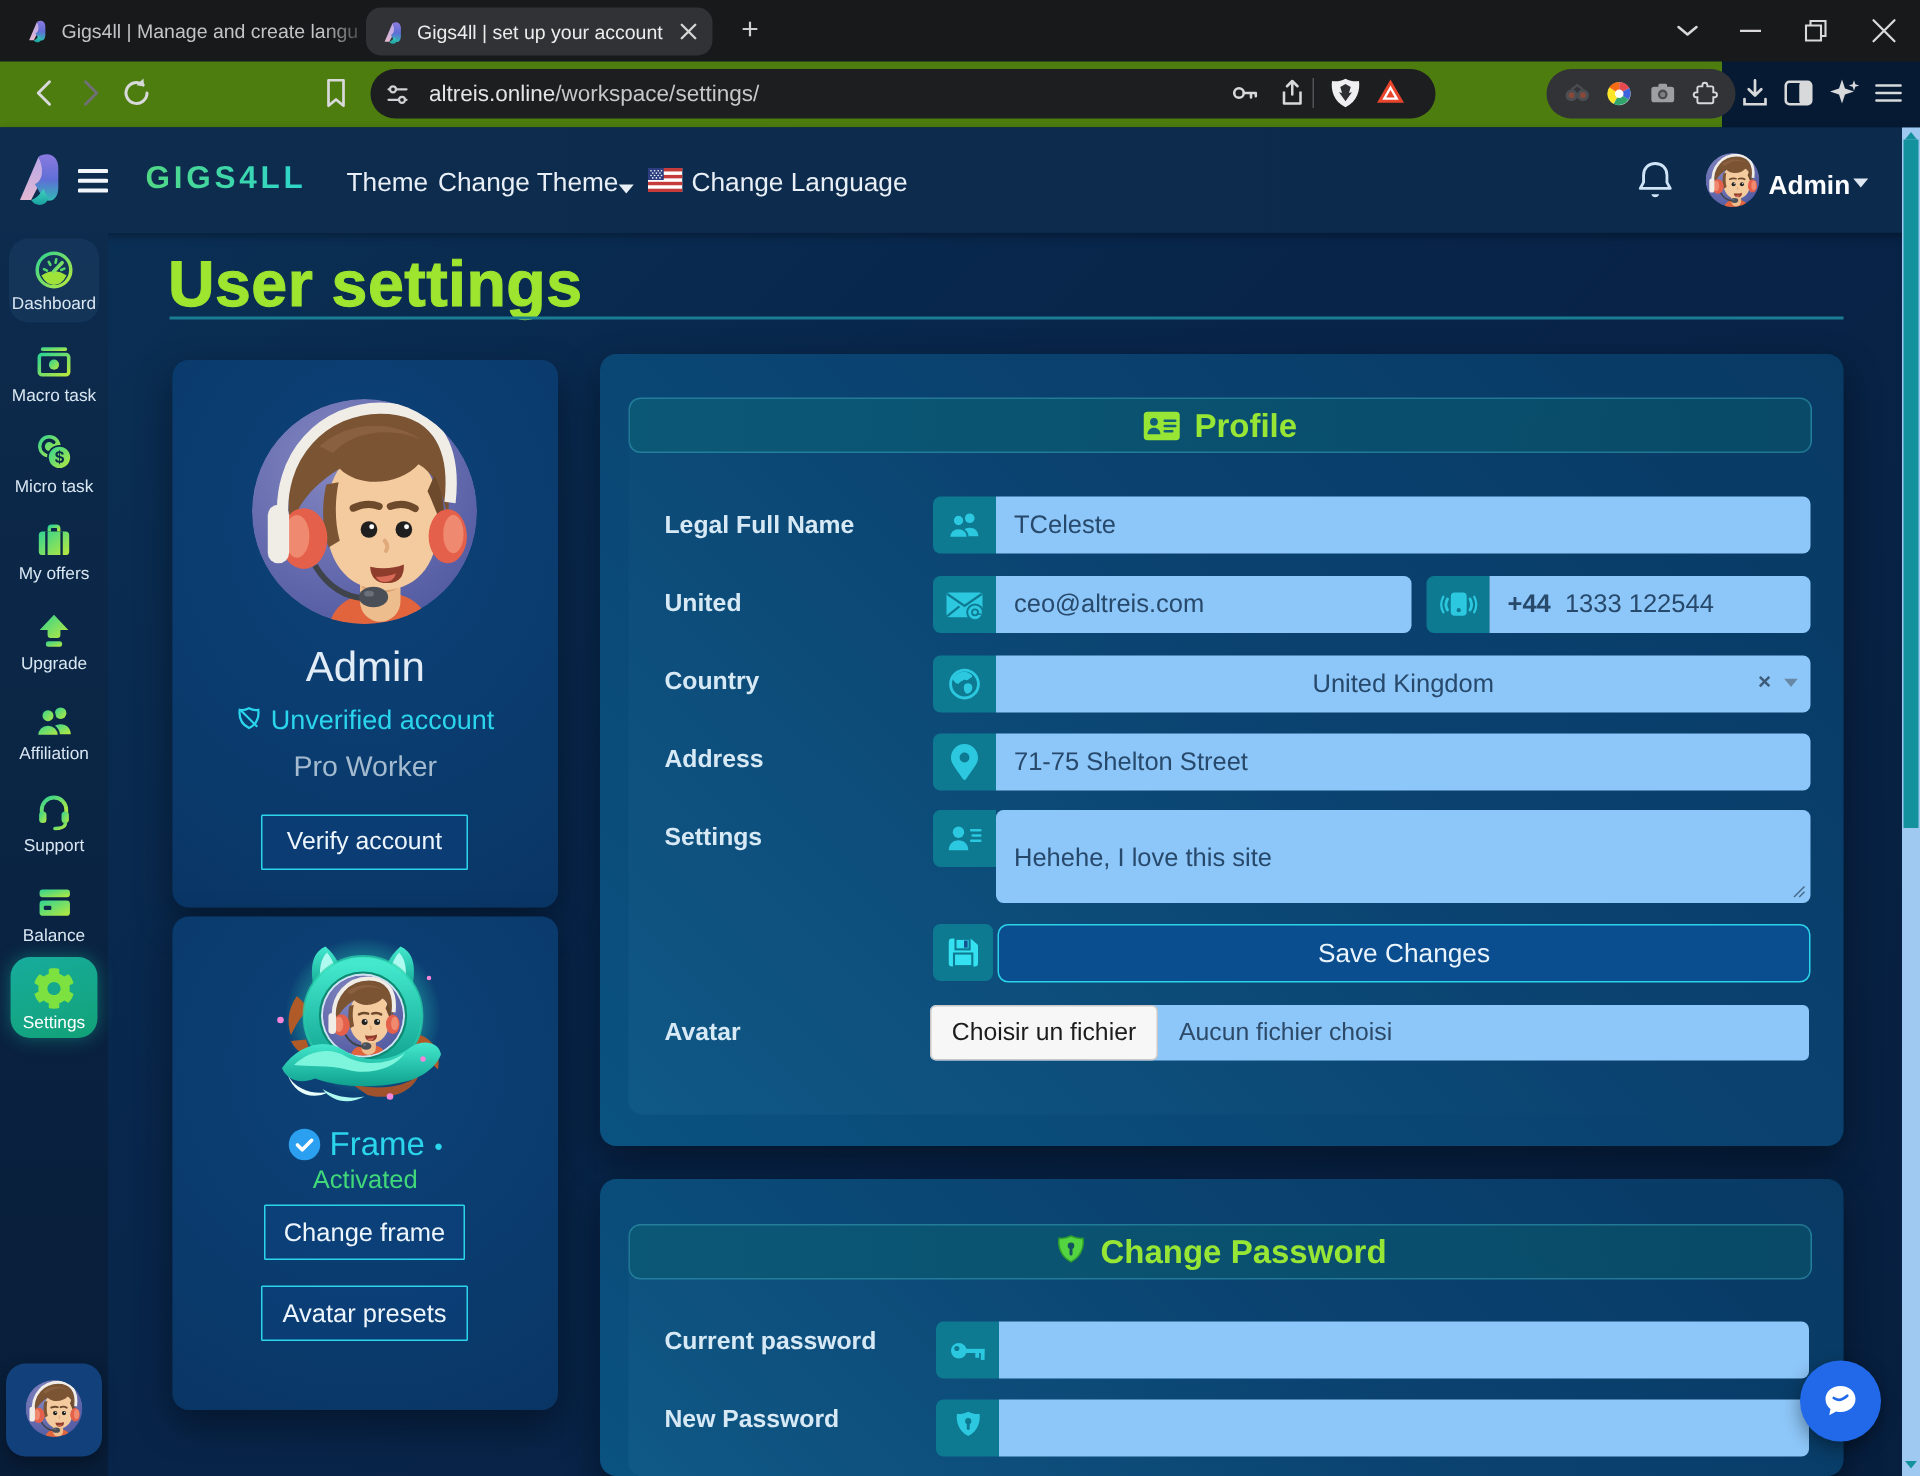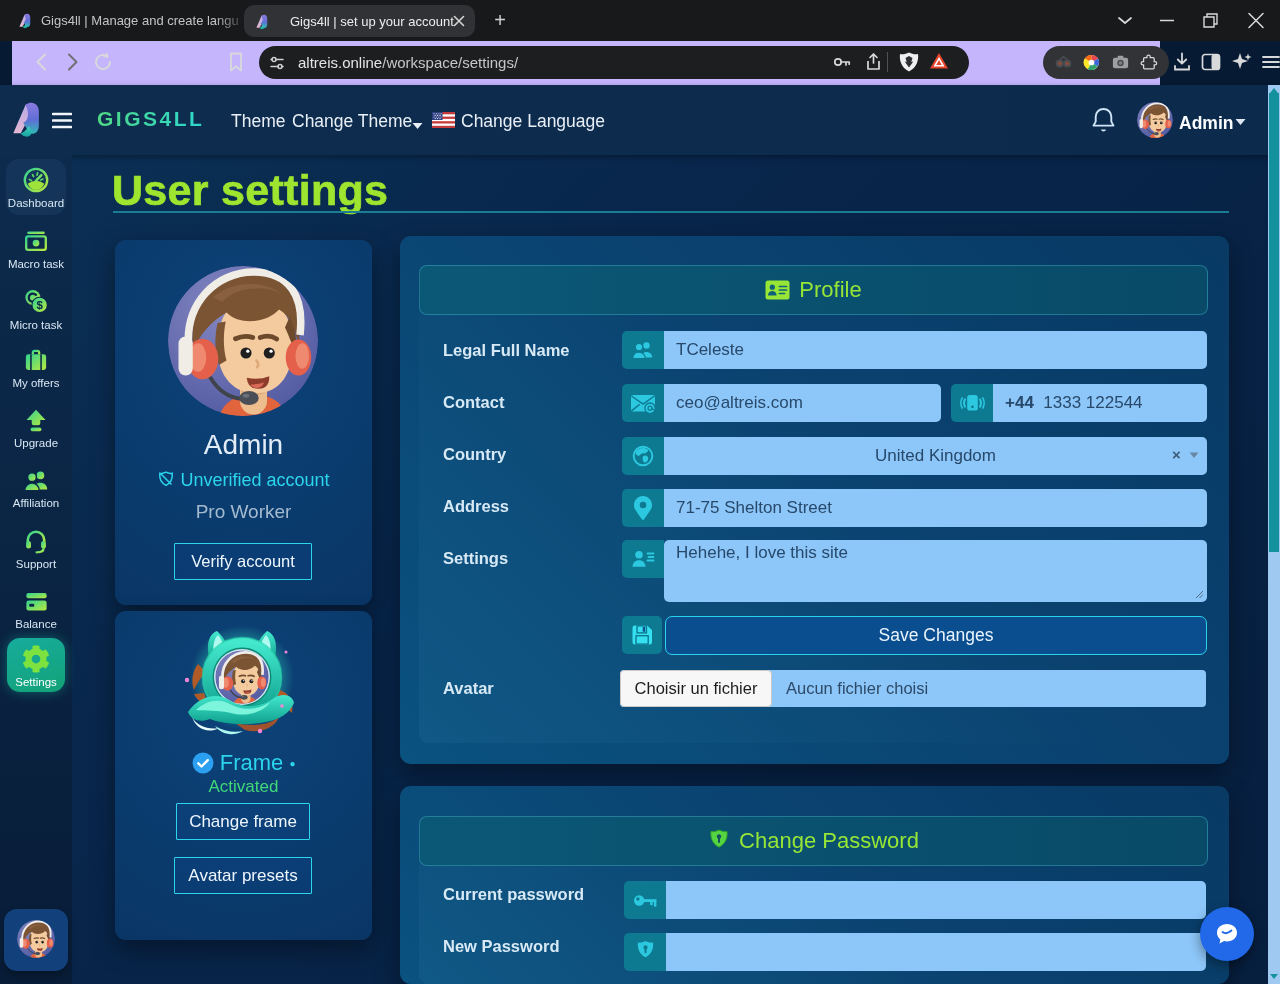--- a/index.html
+++ b/index.html
@@ -5,25 +5,25 @@
 *{margin:0;padding:0;box-sizing:border-box}
 html,body{width:1280px;height:984px;overflow:hidden}
 body{font-family:"Liberation Sans",sans-serif;position:relative;background:#061a33}
 .abs{position:absolute}
 
 #tabbar{position:absolute;left:0;top:0;width:1280px;height:41px;background:#18191b}
 .tab-inactive{position:absolute;left:18px;top:0;width:220px;height:41px;display:flex;align-items:center;color:#c3c4c6;font-size:13px;white-space:nowrap;overflow:hidden}
 .tab-inactive svg,.tab-active svg{flex-shrink:0}
 .tab-inactive .ttl{margin-left:9px;-webkit-mask-image:linear-gradient(90deg,#000 82%,transparent 98%);mask-image:linear-gradient(90deg,#000 82%,transparent 98%)}
 .tab-active{position:absolute;left:244px;top:5px;width:231px;height:32px;background:#313235;border-radius:10px;display:flex;align-items:center;padding-left:11px;color:#ececec;font-size:13px}
-.tab-active .ttl{margin-left:21px}
+.tab-active .ttl{margin-left:9px}
 .tabx{position:absolute;left:449px;top:11px;width:20px;height:20px;color:#d7d7d7;font-size:13px;text-align:center;line-height:20px}
 .tabplus{position:absolute;left:487px;top:8px;width:26px;height:26px;color:#cfcfcf;font-size:20px;font-weight:300;text-align:center;line-height:25px}
 .winctl{position:absolute;top:0;height:41px;color:#d9d9d9;display:flex;align-items:center}
-#toolbar{position:absolute;left:12px;top:41px;width:1148px;height:44px;background:#c4b5fd}
+#toolbar{position:absolute;left:0;top:41px;width:1148px;height:44px;background:#4d7c0f}
 .urlpill{position:absolute;left:247px;top:5px;width:710px;height:33px;background:#1d1e20;border-radius:17px;display:flex;align-items:center;color:#e4e4e4;font-size:15px}
 .tbico{position:absolute;top:8px;width:26px;height:26px;display:flex;align-items:center;justify-content:center}
 .extpill{position:absolute;left:1031px;top:5px;width:126px;height:33px;border-radius:17px;background:#323337;display:flex;align-items:center;justify-content:space-around;padding:0 6px}
 
 #page{position:absolute;left:0;top:85px;width:1280px;height:899px;background:linear-gradient(135deg,#0b3156 0%,#08254a 40%,#071f3f 100%)}
 #navbar{position:absolute;left:0;top:85px;width:1280px;height:70px;background:linear-gradient(90deg,#0d2c4e,#0c2a4c);box-shadow:0 2px 6px rgba(0,0,0,.35)}
 .brand{position:absolute;left:97px;top:22px;font-size:21px;font-weight:bold;letter-spacing:2.5px;background:linear-gradient(90deg,#51d885,#2cd6cd);-webkit-background-clip:text;background-clip:text;color:transparent}
 .navlink{position:absolute;top:26px;color:#e9eff6;font-size:17.5px}
 #sidebar{position:absolute;left:0;top:155px;width:72px;height:829px;background:linear-gradient(180deg,#0d2b4d 0%,#0a2342 55%,#081d38 100%)}
 .sideitem{position:absolute;left:0;width:72px;text-align:center;color:#d9e7f2;font-size:11.5px}
@@ -31,21 +31,21 @@
 .side-active{position:absolute;left:7px;width:58px;height:54px;background:linear-gradient(160deg,#17ac9d,#12a277);border-radius:13px;box-shadow:0 0 12px rgba(24,180,150,.45)}
 .sideava{position:absolute;left:4px;top:909px;width:64px;height:62px;background:#12407a;border-radius:13px;box-shadow:0 4px 10px rgba(0,0,0,.3)}
 
 h1{position:absolute;left:112px;top:166px;font-size:43px;font-weight:bold;letter-spacing:.3px;color:#9de52f;-webkit-text-stroke:0.7px #9de52f}
 .hrline{position:absolute;left:113px;top:211px;width:1116px;height:2px;background:#1a7d94}
 
 .lcard{position:absolute;left:115px;width:257px;background:radial-gradient(120% 100% at 50% 30%,#0d4278 0%,#0a3a6c 55%,#093260 100%);border-radius:11px;box-shadow:0 10px 24px rgba(0,0,0,.38);text-align:center}
 .btn{display:inline-block;border:1px solid #2bd5ec;border-radius:1px;color:#eef6fd;font-size:16.5px;background:rgba(14,80,160,.18)}
 .rpanel{position:absolute;left:400px;width:829px;background:linear-gradient(225deg,#083a64 0%,#0a4270 45%,#0a5280 100%);border-radius:11px;box-shadow:0 10px 24px rgba(0,0,0,.38)}
 .inner{position:absolute;left:19px;width:791px;background:linear-gradient(225deg,rgba(255,255,255,0) 40%,rgba(130,220,255,.05) 100%);border-radius:9px}
-.phead{position:absolute;left:19px;width:789px;height:50px;background:linear-gradient(90deg,#0b5876 0%,#084a68 100%);border:1px solid rgba(80,200,225,.35);border-radius:8px;display:flex;align-items:center;justify-content:center;gap:9px;color:#97e636;font-size:22px;font-weight:normal}
+.phead{position:absolute;left:19px;width:789px;height:37px;background:linear-gradient(90deg,#0b5876 0%,#084a68 100%);border:1px solid rgba(80,200,225,.35);border-radius:8px;display:flex;align-items:center;justify-content:center;gap:9px;color:#97e636;font-size:22px;font-weight:bold}
 .flabel{position:absolute;left:43px;color:#d7e9f5;font-size:16.5px;font-weight:bold}
 .itile{position:absolute;width:42px;height:38px;background:#0e7a92;border-radius:5px 0 0 5px;display:flex;align-items:center;justify-content:center}
 .finput{position:absolute;height:38px;background:#8dc6f8;border-radius:0 5px 5px 0;color:#27496b;font-size:17px;display:flex;align-items:center;padding-left:12px}
 </style>
 </head>
 <body>
 <svg width="0" height="0" style="position:absolute">
 <defs>
 <linearGradient id="gg" x1="0" y1="0" x2="1" y2="1">
         <stop offset="0" stop-color="#2fd393"></stop>
@@ -424,21 +424,21 @@
  <div class="inner" style="top:29px;height:478px"></div>
  <div class="phead" style="top:29px">
   <svg width="25" height="20" viewBox="0 0 25 20">
         <rect x="0.5" y="0.5" width="24" height="19" rx="2.5" fill="#97e636"></rect>
         <circle cx="7.3" cy="7.2" r="2.6" fill="#11607a"></circle>
         <path d="M3 15.5 c0-2.8 1.9-4.4 4.3-4.4 s4.3 1.6 4.3 4.4 z" fill="#11607a"></path>
         <path d="M14.5 6.5 h7 M14.5 10 h7 M14.5 13.5 h5" stroke="#11607a" stroke-width="1.7" stroke-linecap="round"></path>
       </svg>
   Profile</div>
  <div class="flabel" style="top:105px">Legal Full Name</div>
- <div class="flabel" style="top:157px">Contact</div>
+ <div class="flabel" style="top:157px">United</div>
  <div class="flabel" style="top:209px">Country</div>
  <div class="flabel" style="top:261px">Address</div>
  <div class="flabel" style="top:313px">Settings</div>
  <div class="flabel" style="top:443px">Avatar</div>
 </div>
 
 <div class="rpanel" style="top:786px;height:198px">
  <div class="inner" style="top:30px;height:168px"></div>
  <div class="phead" style="top:30px">
   <svg width="22" height="24" viewBox="0 0 22 24">
@@ -503,21 +503,21 @@
     </svg>
   </div>
 <div class="finput" style="left:664px;top:489px;width:543px">71-75 Shelton Street</div>
 <div class="itile" style="left:622px;top:540px">
     <svg width="26" height="22" viewBox="0 0 26 22">
       <circle cx="9" cy="6.8" r="3.8" fill="#2cc8e0"></circle>
       <path d="M2.5 18.8 c0-4 2.8-6.6 6.5-6.6 s6.5 2.6 6.5 6.6 z" fill="#2cc8e0"></path>
       <path d="M17.5 5.5 h6 M18.5 9 h5 M17.5 12.5 h6" stroke="#2cc8e0" stroke-width="1.8" stroke-linecap="round"></path>
     </svg>
   </div>
-<div class="finput" style="left:664px;top:540px;width:543px;height:62px;border-radius:5px;align-items:flex-start;padding-top:3px">Hehehe, I love this site</div>
+<div class="finput" style="left:664px;top:540px;width:543px;height:62px;border-radius:5px;align-items:flex-start;padding-top:22px">Hehehe, I love this site</div>
 <svg class="abs" style="left:1195px;top:590px" width="9" height="9" viewBox="0 0 9 9">
     <path d="M8 1 L1 8 M8 4.5 L4.5 8" stroke="#4a6a8a" stroke-width="1"></path>
   </svg>
 <div class="itile" style="left:622px;top:616px;border-radius:5px;width:40px">
     <svg width="24" height="24" viewBox="0 0 24 24">
       <path d="M2.5 4.8 a2.2 2.2 0 0 1 2.2-2.2 h12.4 L22 7 V19.2 a2.2 2.2 0 0 1 -2.2 2.2 H4.7 a2.2 2.2 0 0 1 -2.2-2.2 z" fill="#35e0f0"></path>
       <rect x="7" y="2.9" width="9.4" height="7" fill="#35e0f0" stroke="#0e7a92" stroke-width="1.4"></rect>
       <rect x="12.7" y="4" width="2.4" height="4.8" fill="#15518f"></rect>
       <rect x="6" y="12.7" width="12.2" height="8.4" fill="#35e0f0" stroke="#0e7a92" stroke-width="1.4"></rect>
     </svg>

